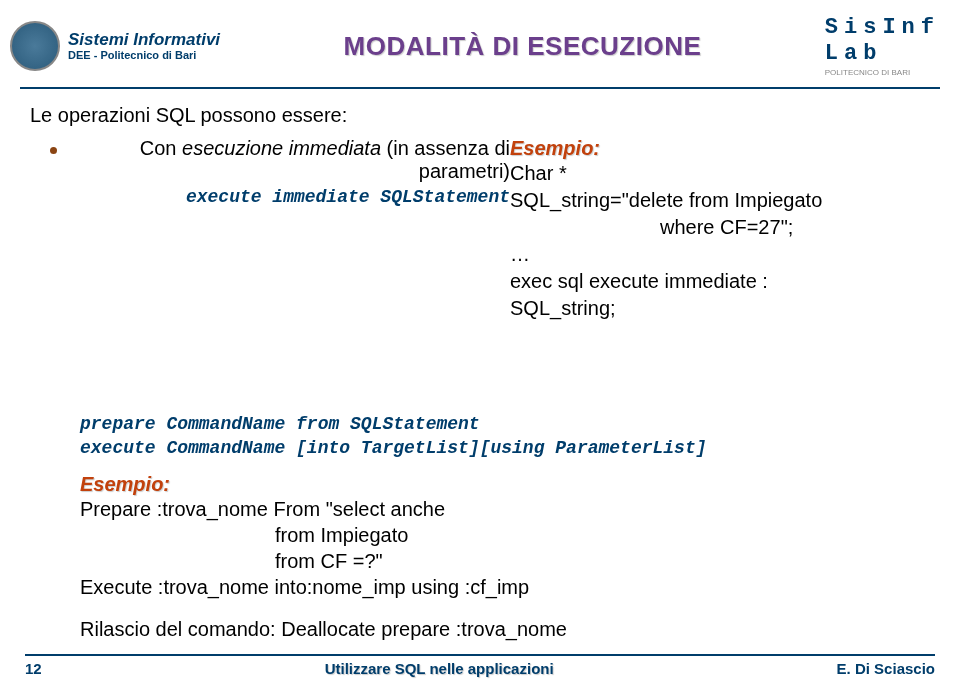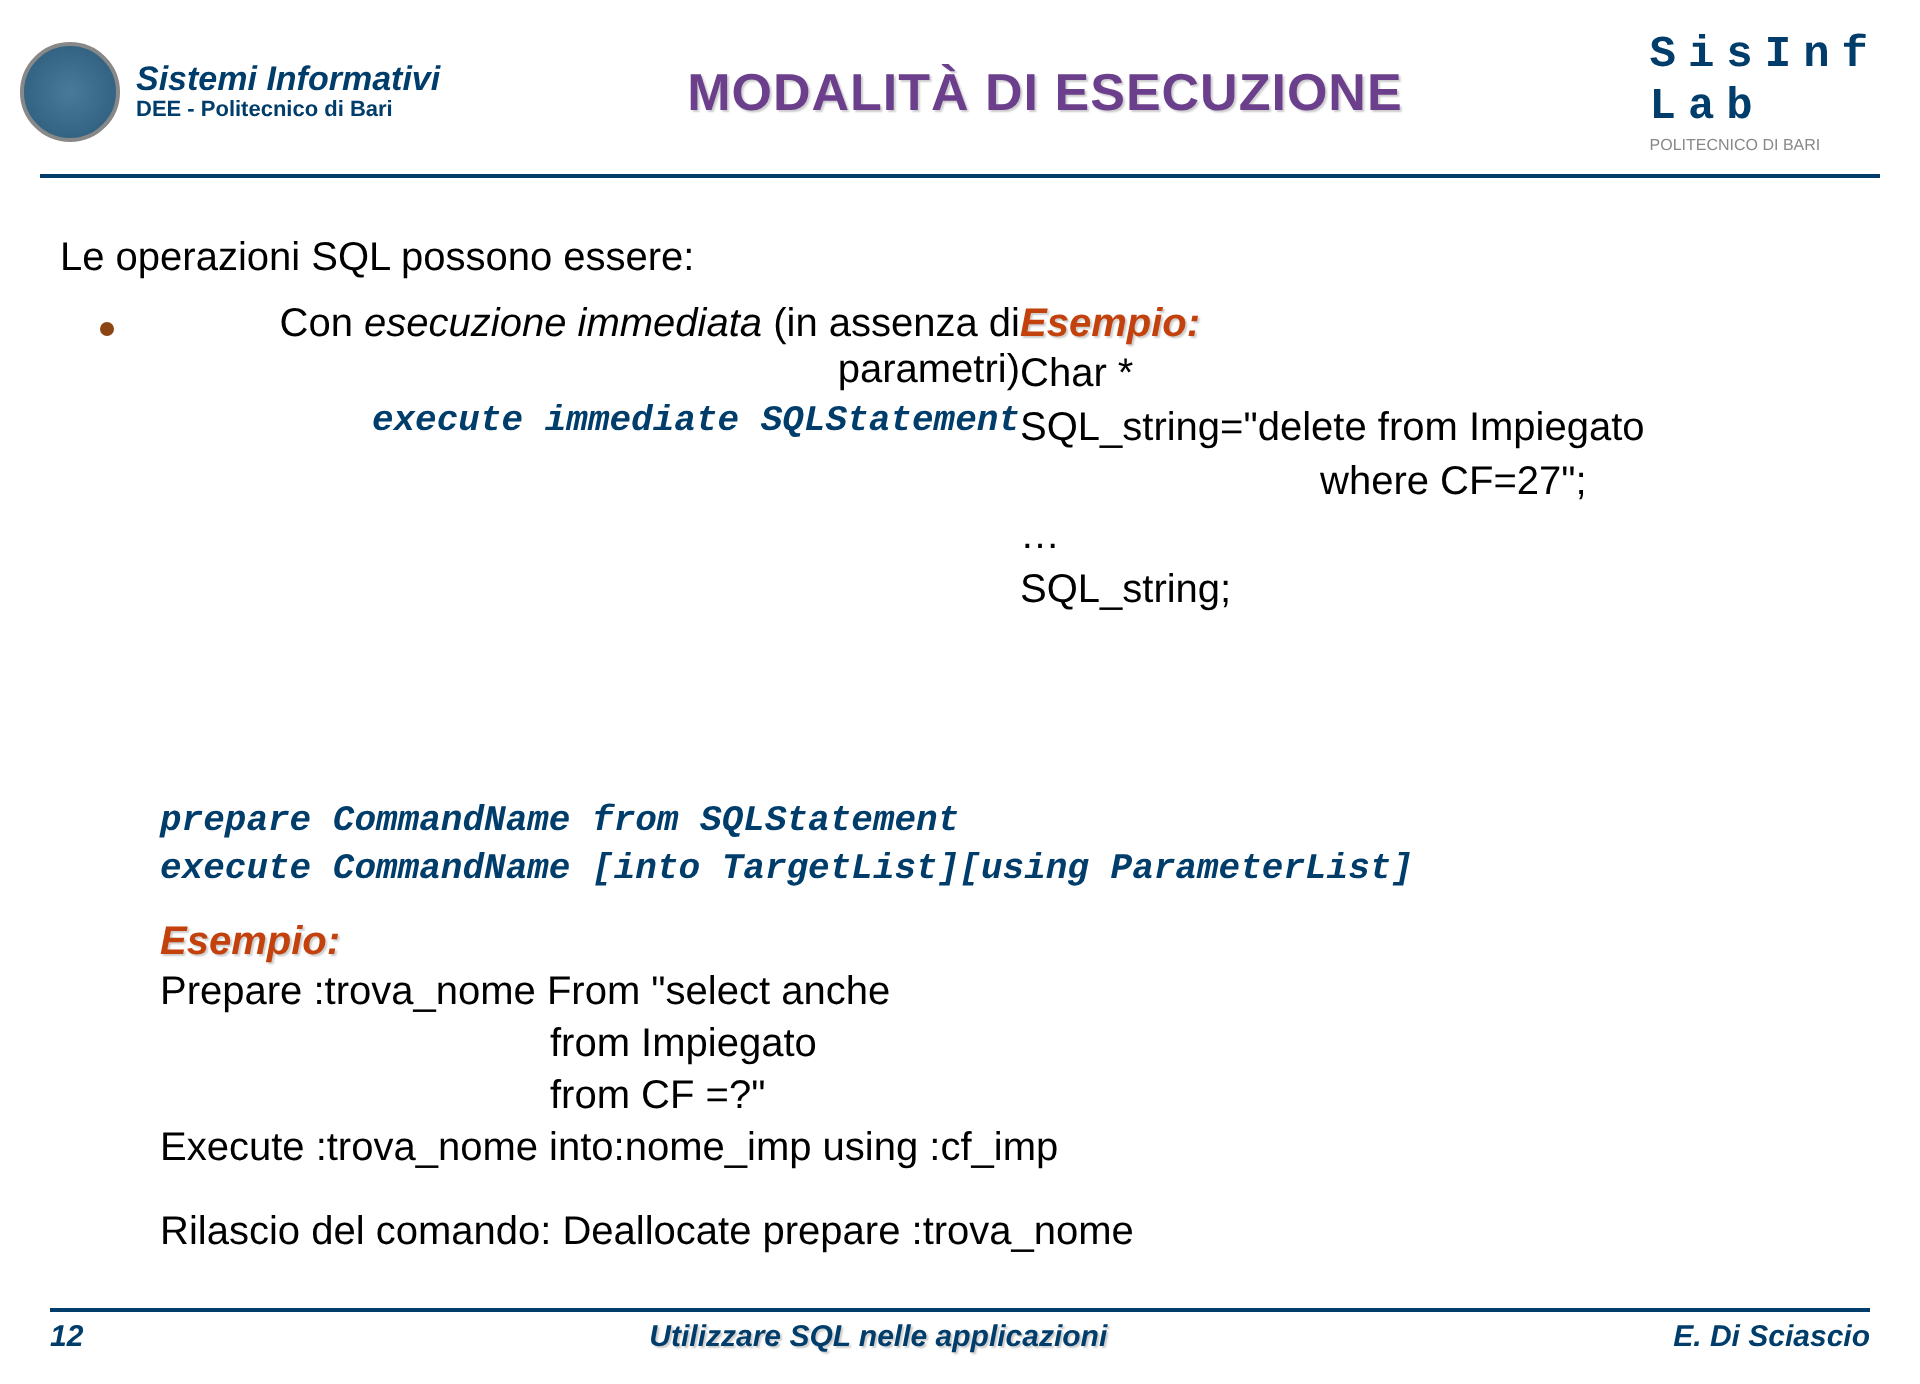--- a/index.html
+++ b/index.html
@@ -77,21 +77,21 @@
       display: flex;
       justify-content: space-between;
       align-items: center;
     }
     .hr-top {
       height: 2px;
       background: #003d6b;
       margin: 0 20px;
     }
     .content {
-      padding: 29px 30px 0 30px;
+      padding: 15px 30px 0 30px;
       position: relative;
     }
     .line1 {
       font-size: 20px;
       color: #000;
       margin-bottom: 10px;
     }
     .layout-row {
       display: flex;
       align-items: flex-start;
@@ -170,21 +170,20 @@
       margin-top: 18px;
       font-size: 20px;
       color: #000;
     }
     .footer {
       position: absolute;
       bottom: 15px;
       left: 0;
       right: 0;
       padding: 0 25px;
-      font-style: italic;
     }
     .hr-bottom {
       height: 2px;
       background: #003d6b;
       margin-bottom: 4px;
     }
     .footer-row {
       display: flex;
       justify-content: space-between;
       font-size: 15px;
@@ -230,20 +229,21 @@
       </div>
       <div class="code-line">execute immediate SQLStatement</div>
     </div>
     <div class="right-col">
       <div class="example-label">Esempio:</div>
       <div class="example-text">
         <div>Char *</div>
         <div><span>SQL_string=</span><span>"</span><span>delete from Impiegato</span></div>
         <div class="indent1"><span>where CF=27</span><span>"</span><span>;</span></div>
         <div>…</div>
+        <div>exec sql execute immediate :</div>
         <div>SQL_string;</div>
       </div>
     </div>
   </div>
 
   <div class="section2">
     <div class="full-code">prepare CommandName from SQLStatement</div>
     <div class="full-code">execute CommandName [into TargetList][using ParameterList]</div>
   </div>
 

